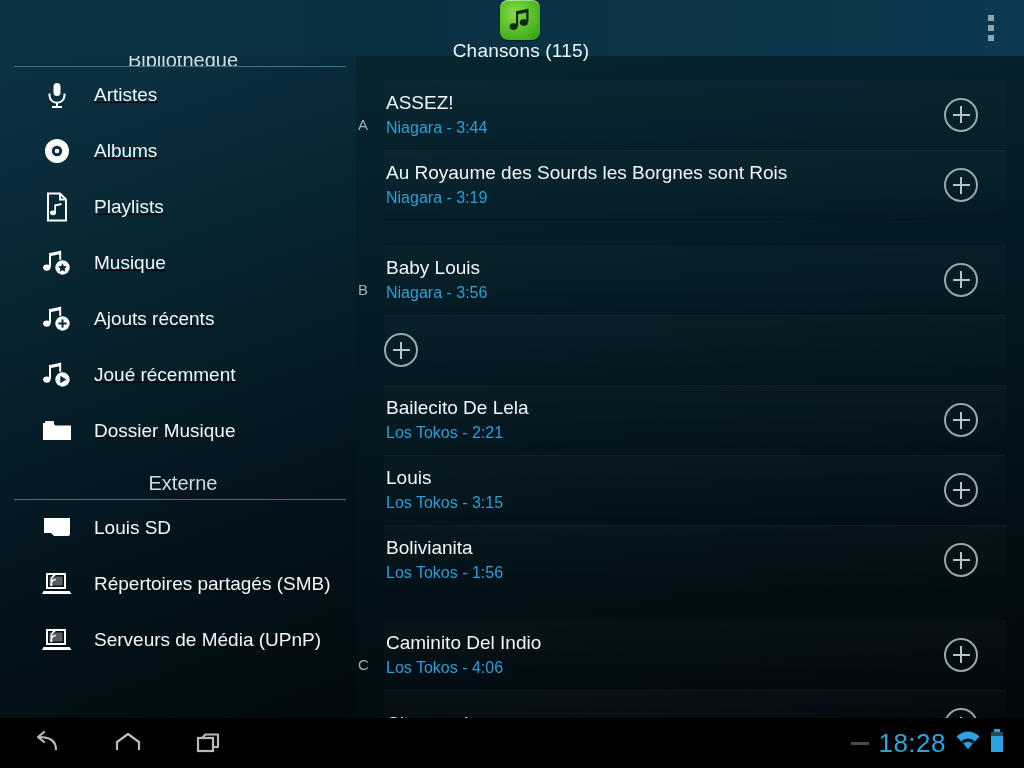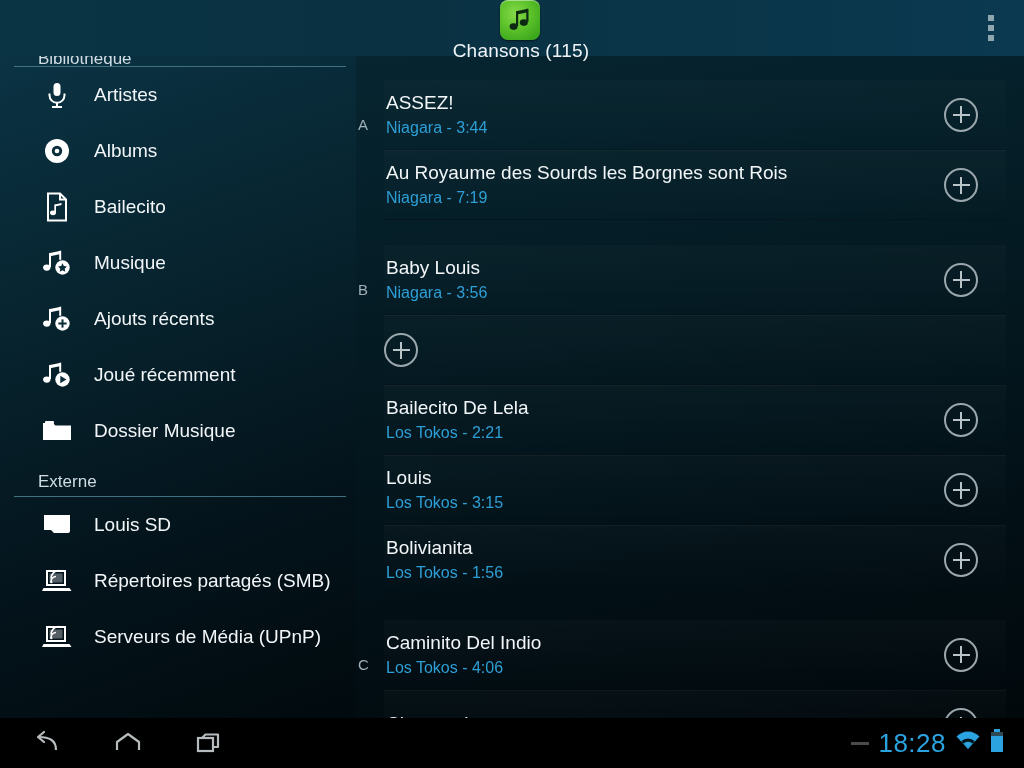--- a/index.html
+++ b/index.html
@@ -46,30 +46,31 @@
 
   
   #sidebar {
     position:absolute; left:0; top:56px; width:356px; height:662px;
     background:linear-gradient(160deg,#0b3344 0%,#07242f 35%,#04141c 68%,#010a0e 100%);
     overflow:hidden;
     z-index:20;
   }
   .sec-head {
     position:relative;
-    color:#cfdde3; font-size:17px;
+    color:#cfdde3; font-size:20px;
     padding:0 18px 4px 24px;
     border-bottom:1px solid #3f7183;
     margin:0 10px 0 14px;
     white-space:nowrap;
+    text-align:center;
   }
   .sec-head.clipped { margin-top:-7px; height:18px; overflow:hidden; }
   .nav-item {
     height:56px; display:flex; align-items:center;
-    padding-left:40px; cursor:pointer;
+    padding-left:40px; cursor:pointer;text-decoration:underline;
   }
   .nav-item.active { background:#0099cc; }
   .nav-ico {
     width:34px; height:34px; flex:none;
     display:flex; align-items:center; justify-content:center;
   }
   .nav-ico svg { display:block; }
   .nav-label {
     margin-left:20px; color:#f2f6f8; font-size:19px; white-space:nowrap;
   }
@@ -151,21 +152,21 @@
         <div class="add-btn">
           <span class="plus-h"></span>
             <span class="plus-v"></span>
         </div>
       </div>
     </div>
 
     <div class="song-row" style="top:94px">
       <div class="song-text">
         <div class="song-title">Au Royaume des Sourds les Borgnes sont Rois</div>
-        <div class="song-sub">Niagara - 7:19</div>
+        <div class="song-sub">Niagara - 3:19</div>
       </div>
       <div class="add-wrap">
         <div class="add-btn">
           <span class="plus-h"></span>
             <span class="plus-v"></span>
         </div>
       </div>
     </div>
 
     <div class="song-row first" style="top:189px">
@@ -286,21 +287,21 @@
     <div class="nav-item">
       <span class="nav-ico">
         <svg width="24" height="30" viewBox="0 0 24 30">
           <path d="M3 1.5h12l6 6v21H3z" fill="none" stroke="#fff" stroke-width="2"></path>
           <path d="M15 1.5v6h6" fill="none" stroke="#fff" stroke-width="2"></path>
           <path d="M10 12.5 L16.5 11 v2 L10 14.5z" fill="#fff"></path>
           <rect x="9.3" y="12.5" width="1.7" height="8" fill="#fff"></rect>
           <ellipse cx="8" cy="20.8" rx="3" ry="2.4" fill="#fff"></ellipse>
         </svg>
       </span>
-      <span class="nav-label">Bailecito</span>
+      <span class="nav-label">Playlists</span>
     </div>
 
     <div class="nav-item">
       <span class="nav-ico">
         <svg width="30" height="28" viewBox="0 0 30 28" fill="#fff">
           <path d="M8 4 L19 1.8 V5 L8 7.2 Z"></path>
           <rect x="7" y="4" width="2" height="14"></rect>
           <rect x="17.2" y="1.8" width="2" height="9"></rect>
           <ellipse cx="4.8" cy="18.6" rx="3.7" ry="3.1"></ellipse>
           <circle cx="20.5" cy="18.5" r="7.2"></circle>

